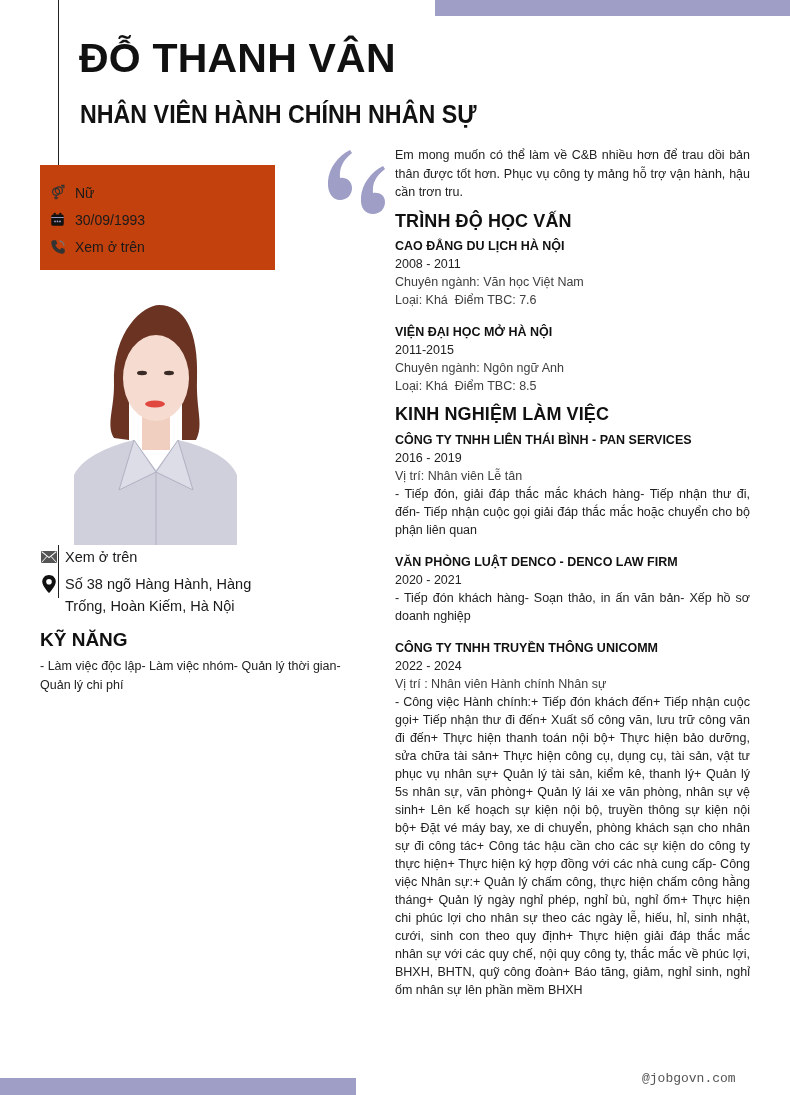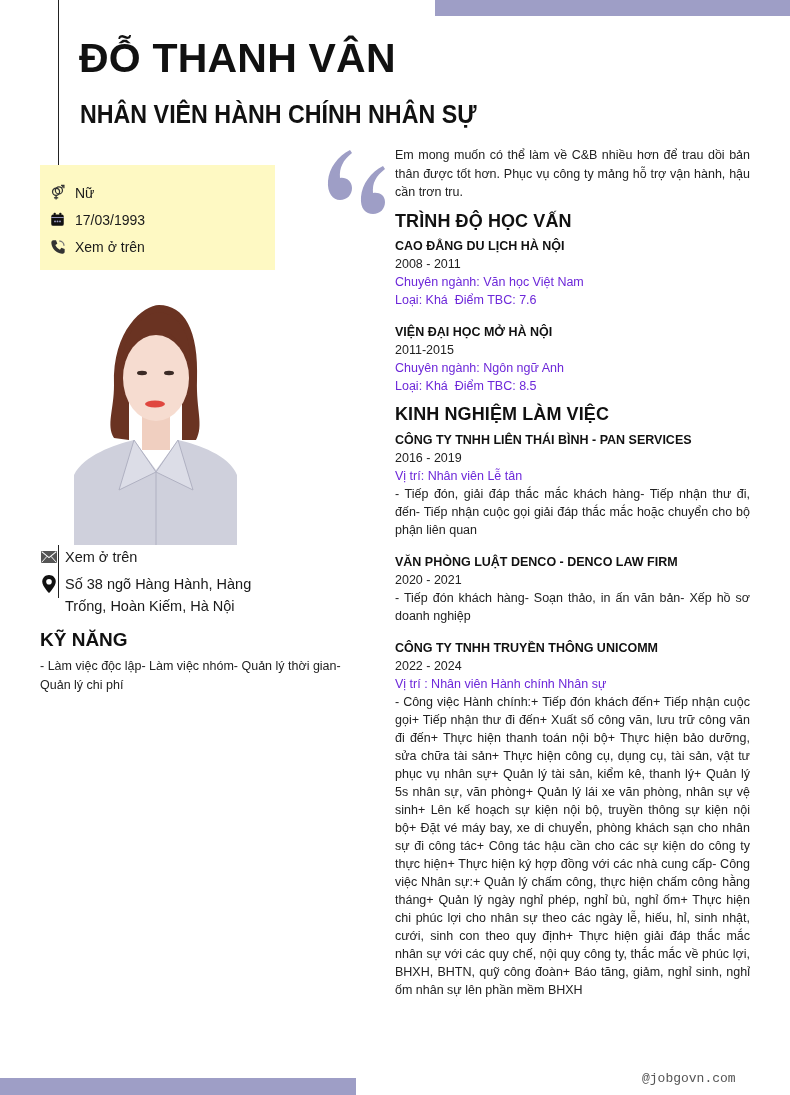--- a/index.html
+++ b/index.html
@@ -6,21 +6,21 @@
   html, body { width: 790px; height: 1095px; background: #ffffff; overflow: hidden; }
   body { position: relative; font-family: "Liberation Sans", "DejaVu Sans", sans-serif; color: #1a1a1a; }
 
   .top-bar { position: absolute; left: 435px; top: 0; width: 355px; height: 16px; background: #9e9ec6; }
   .bottom-bar { position: absolute; left: 0; top: 1078px; width: 356px; height: 17px; background: #9e9ec6; }
   .vline-top { position: absolute; left: 58px; top: 0; width: 1px; height: 166px; background: #222; }
 
   .name { position: absolute; left: 79px; top: 38px; font-size: 41px; font-weight: bold; letter-spacing: 0.2px; color: #111; line-height: 1; }
   .job-title { position: absolute; left: 80px; top: 101px; font-size: 25px; font-weight: bold; color: #111; line-height: 1.1; transform: scaleX(0.93); transform-origin: left; }
 
-  .info-box { position: absolute; left: 40px; top: 165px; width: 235px; height: 105px; background: #fef9c3; padding-top: 14px; }
+  .info-box { position: absolute; left: 40px; top: 165px; width: 235px; height: 105px; background: #c2410c; padding-top: 14px; }
   .info-row { display: flex; align-items: center; height: 27px; padding-left: 9px; font-size: 14px; color: #1a1a1a; }
   .info-row .ic { width: 17px; height: 17px; margin-right: 9px; display: flex; align-items: center; justify-content: center; }
 
   .photo { position: absolute; left: 74px; top: 300px; width: 163px; height: 245px; overflow: hidden; background: #fff; }
 
   .contact { position: absolute; left: 40px; top: 545px; width: 280px; }
   .contact .vline { position: absolute; left: 18px; top: 0; width: 1px; height: 53px; background: #222; }
   .contact-row { display: flex; align-items: flex-start; font-size: 14.5px; color: #1a1a1a; line-height: 22px; }
   .contact-row .ic { width: 18px; height: 22px; display: flex; align-items: center; justify-content: center; margin-right: 7px; flex-shrink: 0; }
   .contact-row.email { margin-top: 1px; }
@@ -31,21 +31,21 @@
 
   .quote-mark { position: absolute; left: 323px; top: 148px; width: 66px; height: 66px; }
 
   .right { position: absolute; left: 395px; top: 146px; width: 355px; }
   .objective { font-size: 12.5px; line-height: 18.5px; color: #222; text-align: justify; }
   .sec-title { font-size: 18px; font-weight: bold; color: #111; margin-top: 9px; line-height: 1.2; letter-spacing: 0.1px; }
   .entry { margin-top: 5px; }
   .entry + .entry { margin-top: 14px; }
   .entry-title { font-size: 12.5px; font-weight: bold; color: #111; line-height: 18px; }
   .entry-period { font-size: 12.5px; color: #222; line-height: 18px; }
-  .entry-line { font-size: 12.5px; color: #6d28d9; line-height: 18px; }
+  .entry-line { font-size: 12.5px; color: #404040; line-height: 18px; }
   .entry-desc { font-size: 12.5px; color: #222; line-height: 18px; text-align: justify; }
   .exp-title { }
 
   .footer-brand { position: absolute; left: 642px; top: 1071px; font-family: "Liberation Mono", "DejaVu Sans Mono", monospace; font-size: 13px; color: #555; }
 </style>
 </head>
 <body>
 
 <div class="top-bar"></div>
 <div class="vline-top"></div>
@@ -72,21 +72,21 @@
       <svg width="15" height="15" viewBox="0 0 24 24">
         <rect x="2" y="4" width="20" height="18" rx="3" fill="#111"></rect>
         <rect x="6" y="1" width="3" height="5" rx="1" fill="#111"></rect>
         <rect x="15" y="1" width="3" height="5" rx="1" fill="#111"></rect>
         <rect x="2" y="8" width="20" height="1.5" fill="#9e9ec6"></rect>
         <circle cx="8" cy="15" r="1.5" fill="#9e9ec6"></circle>
           <circle cx="12" cy="15" r="1.5" fill="#9e9ec6"></circle>
           <circle cx="16" cy="15" r="1.5" fill="#9e9ec6"></circle>
       </svg>
     </span>
-    <span>17/03/1993</span>
+    <span>30/09/1993</span>
   </div>
   <div class="info-row">
     <span class="ic">
       <svg width="16" height="16" viewBox="0 0 24 24">
         <path d="M5 2 L9 2 L11 7 L8 9 C9.5 12.5 11.5 14.5 15 16 L17 13 L22 15 L22 19 C22 21 20 22 18 22 C9 21 3 15 2 6 C2 4 3 2 5 2 Z" fill="#333"></path>
         <path d="M14 3 A7 7 0 0 1 21 10" stroke="#777" stroke-width="2" fill="none"></path>
       </svg>
     </span>
     <span>Xem ở trên</span>
   </div>

